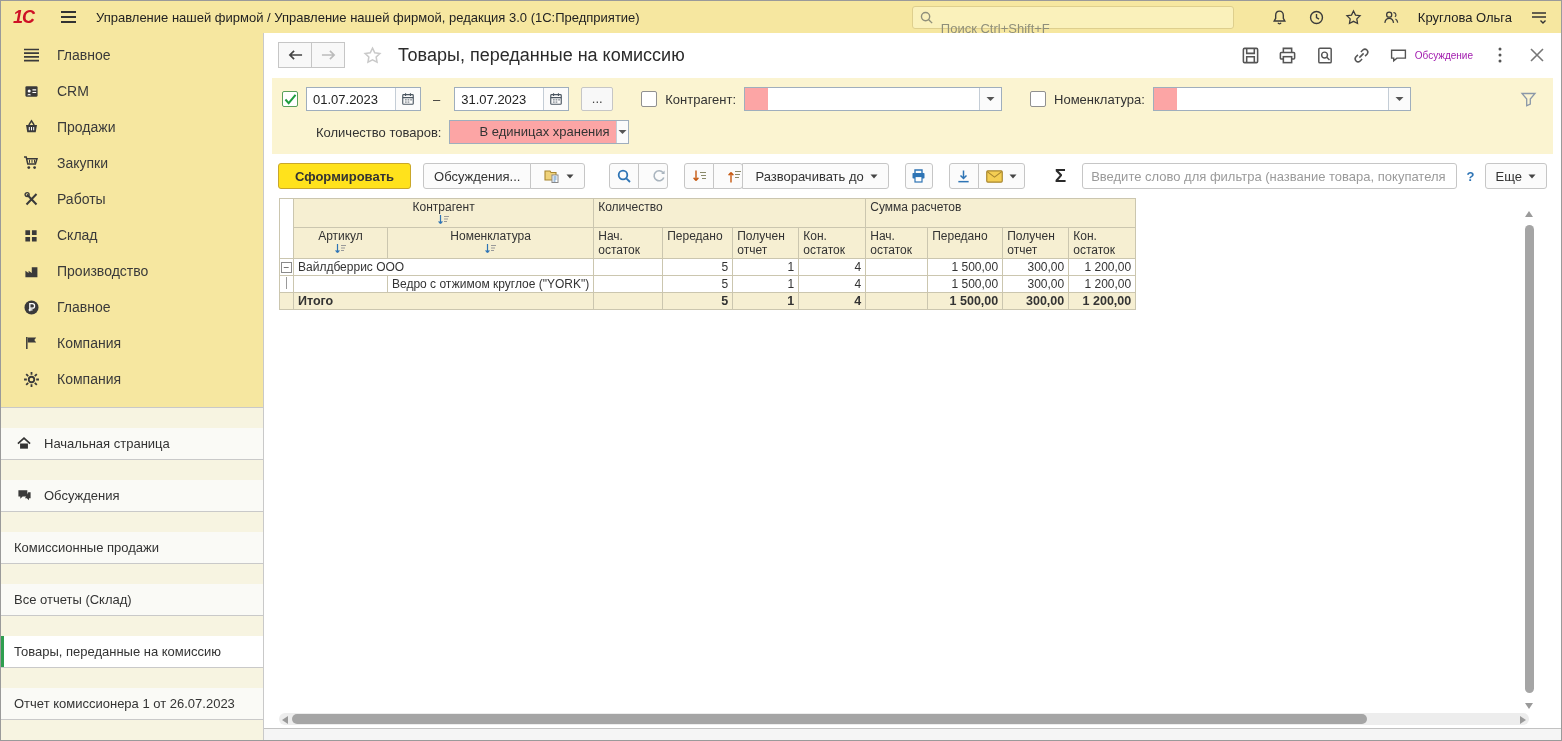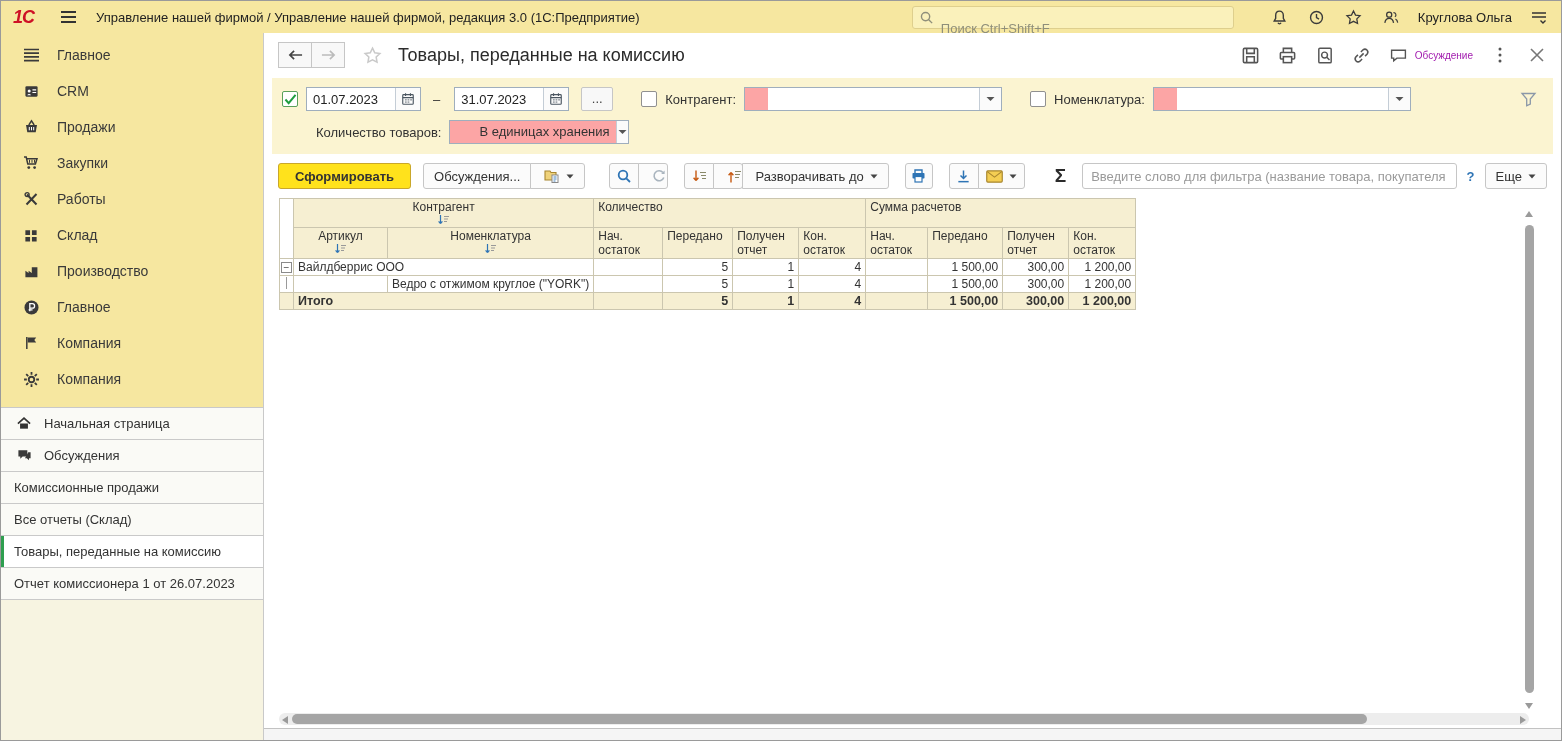--- a/index.html
+++ b/index.html
@@ -24,21 +24,21 @@
   .username { font-size:13px; color:#222; white-space:nowrap; cursor:pointer; }
   
   .sidebar { position:absolute; left:0; top:32px; width:262px; bottom:0; background:#F7F4E1; }
   .navsec { background:#F6E7A0; padding:4px 0 10px; }
   .nav-item { height:36px; display:flex; align-items:center; padding-left:20px; gap:16px;
     font-size:14px; color:#3a3a3a; cursor:pointer; }
   .nav-item .nicon { width:20px; height:18px; display:inline-flex; align-items:center; justify-content:center; }
   .pages { border-top:1px solid #C9C9C9; }
   .page-item { position:relative; height:32px; display:flex; align-items:center; gap:10px;
     padding:0 8px 0 13px; font-size:13px; color:#333; background:#FAFAF6;
-    border-bottom:1px solid #C9C9C9; cursor:pointer; white-space:nowrap; }
+    border-bottom:1px solid #C9C9C9; cursor:pointer; white-space:nowrap;margin-top:20px; }
   .page-item.active { background:#FFFFFF; }
   .page-item.active::before { content:""; position:absolute; left:0; top:0; bottom:0; width:3px; background:#2E9E4F; }
   .page-item .picon { width:20px; display:inline-flex; justify-content:center; }
   
   .main { position:absolute; left:262px; top:32px; right:0; bottom:0; background:#fff; border-left:1px solid #C9C9C9; }
   .rheader { display:flex; align-items:center; padding:9px 14px 6px 14px; gap:8px; }
   .navbtns { display:flex; }
   .navbtn { width:34px; height:26px; background:#F8F8F8; border:1px solid #C6C6C6; display:flex;
     align-items:center; justify-content:center; cursor:pointer; }
   .navbtn.fwd { margin-left:-1px; }

